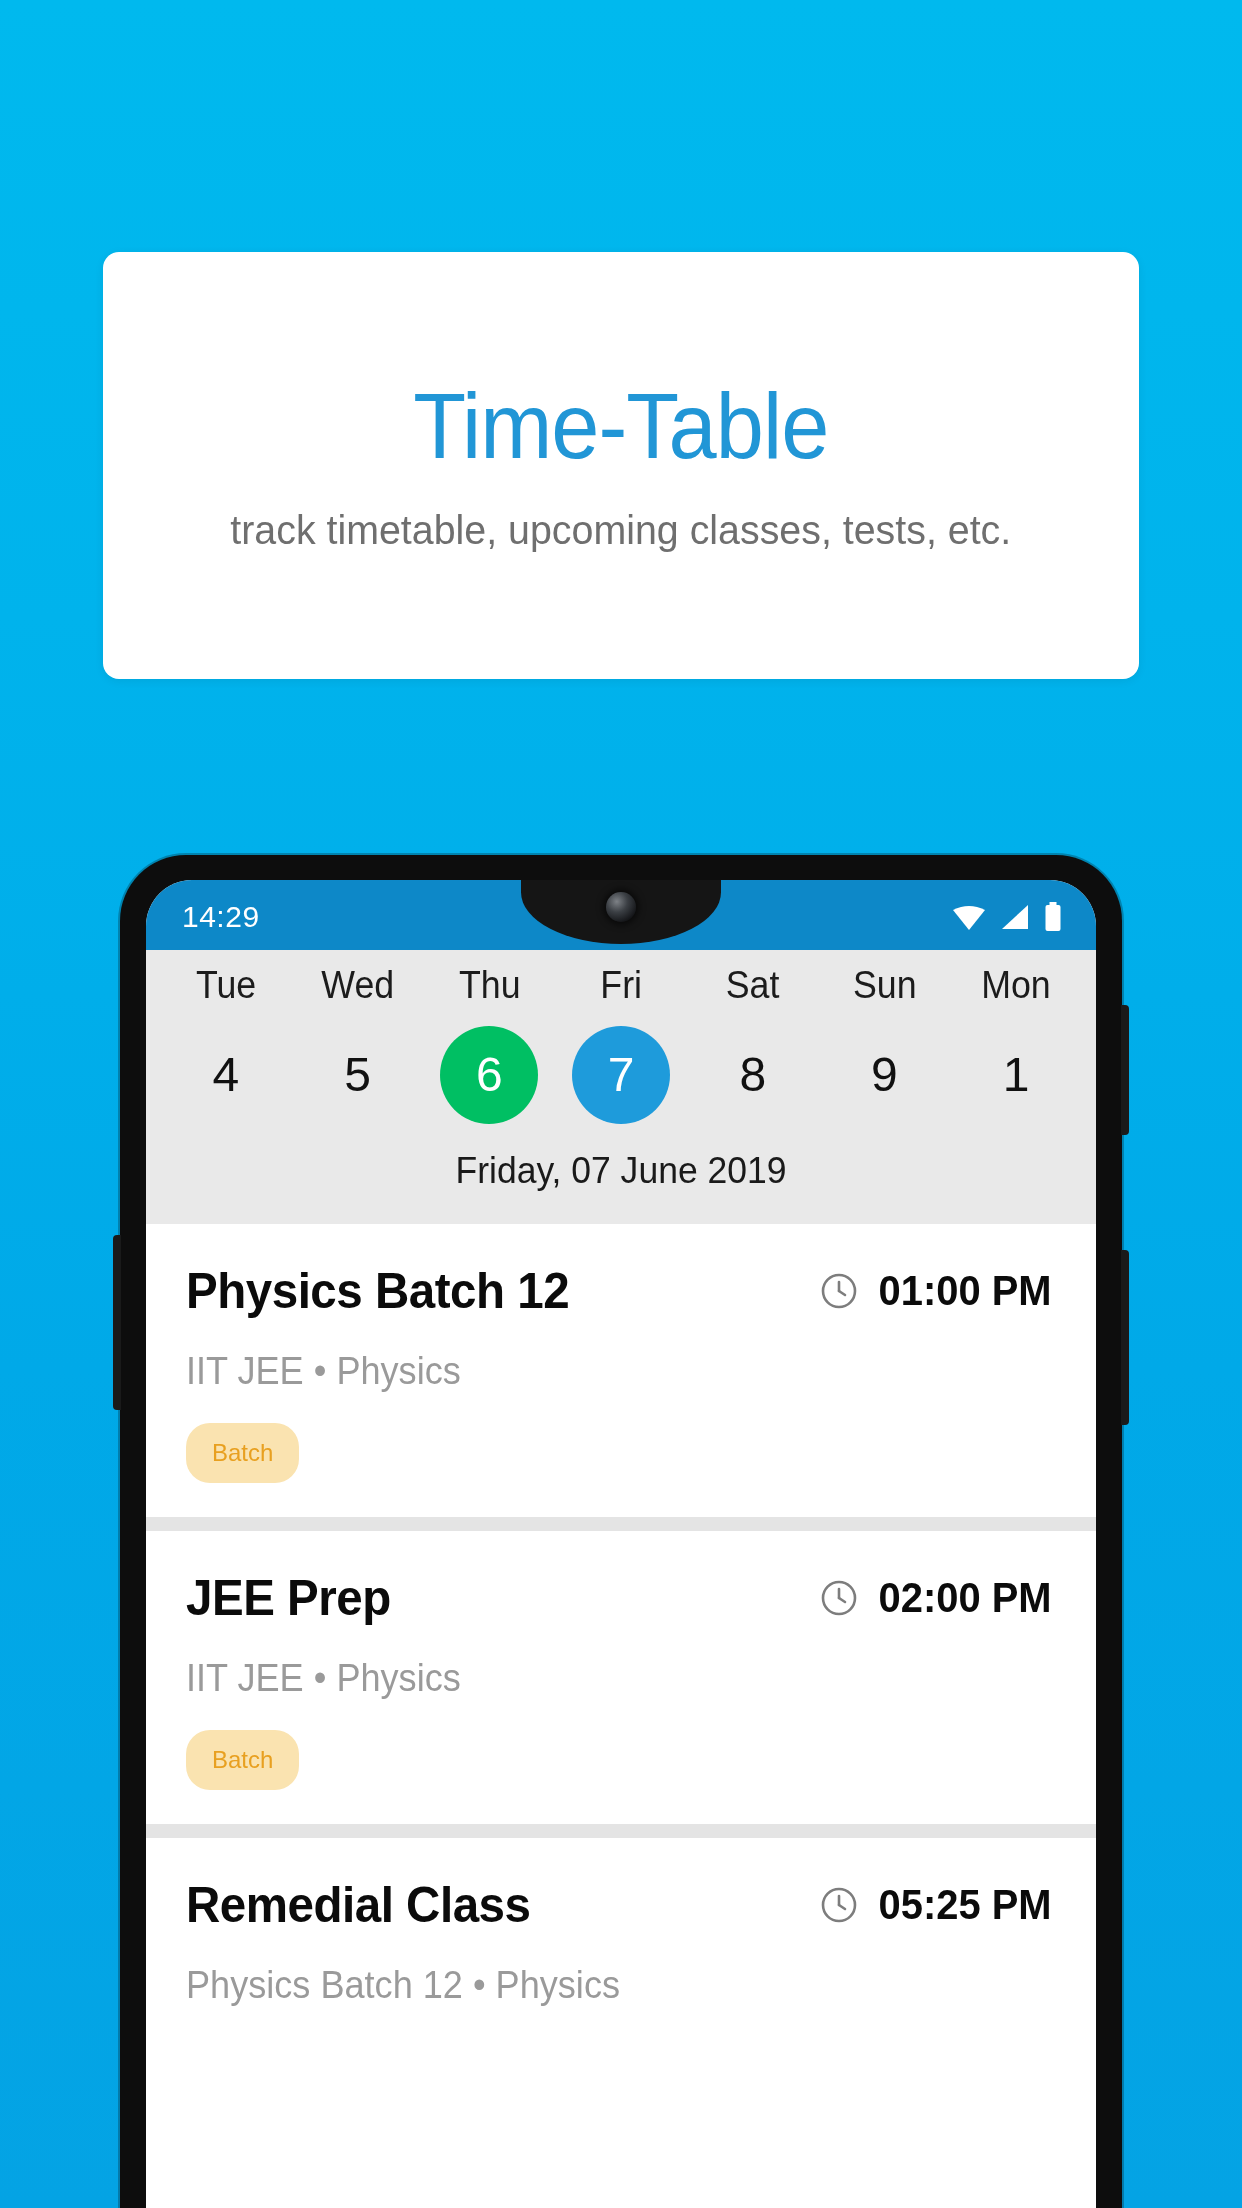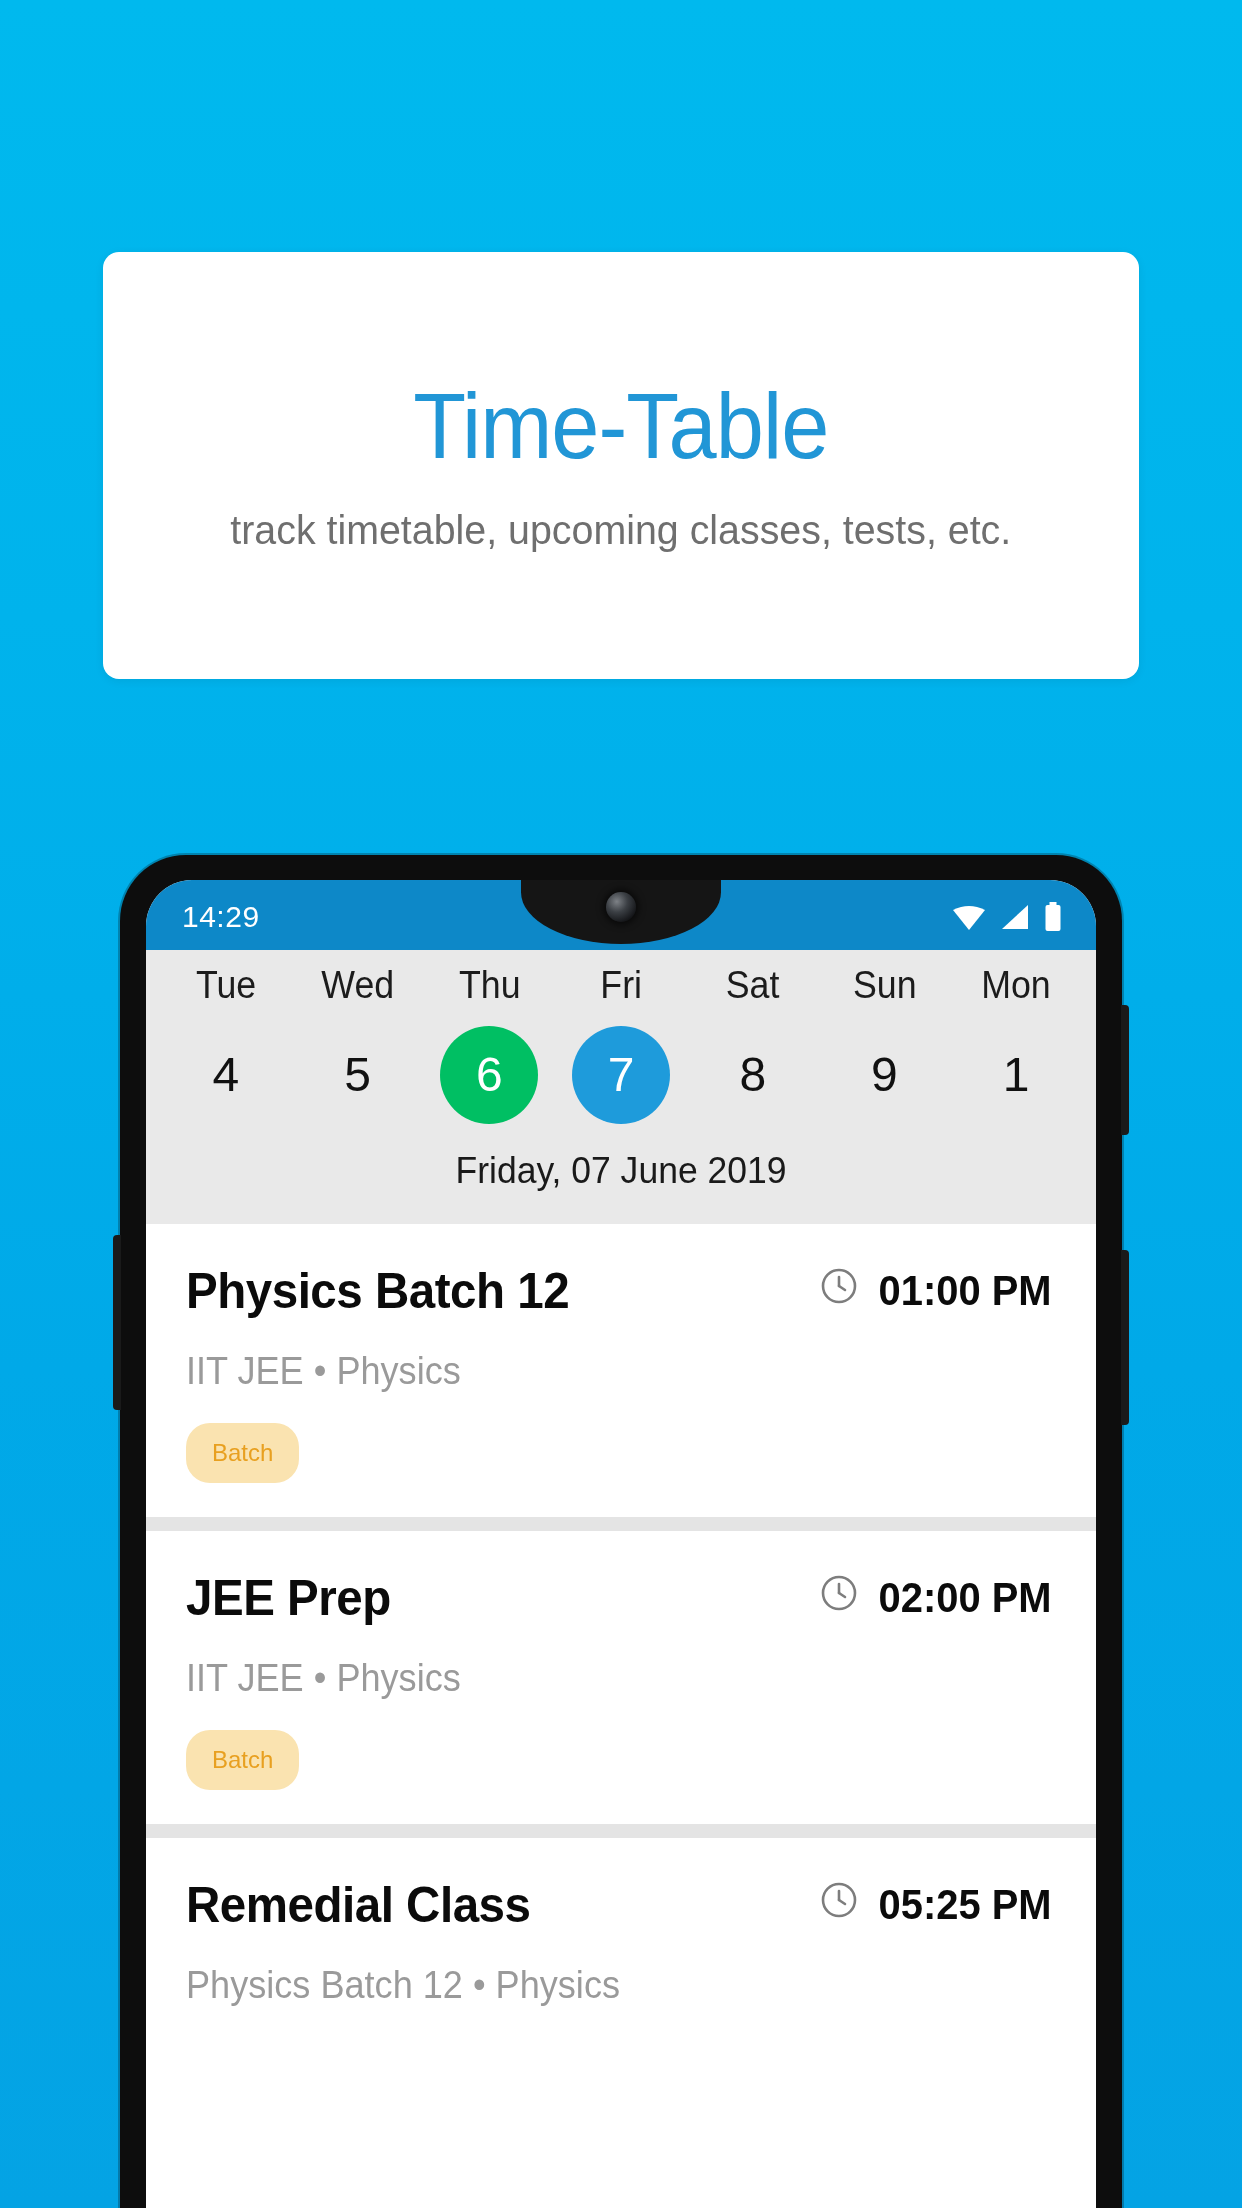--- a/index.html
+++ b/index.html
@@ -253,20 +253,21 @@
     font-family: "Liberation Sans", sans-serif;
     font-size: 50px;
     font-weight: bold;
     color: #0b0b0b;
     letter-spacing: -0.5px;
     transform: scaleX(0.95);
     transform-origin: left center;
   }
   .card-time-wrap {
     display: flex;
+    align-items: center;
     gap: 16px;
     flex: 0 0 auto;
   }
   .card-time {
     font-family: "Liberation Sans", sans-serif;
     font-size: 42px;
     font-weight: bold;
     color: #0b0b0b;
     transform: scaleX(0.95);
   }

